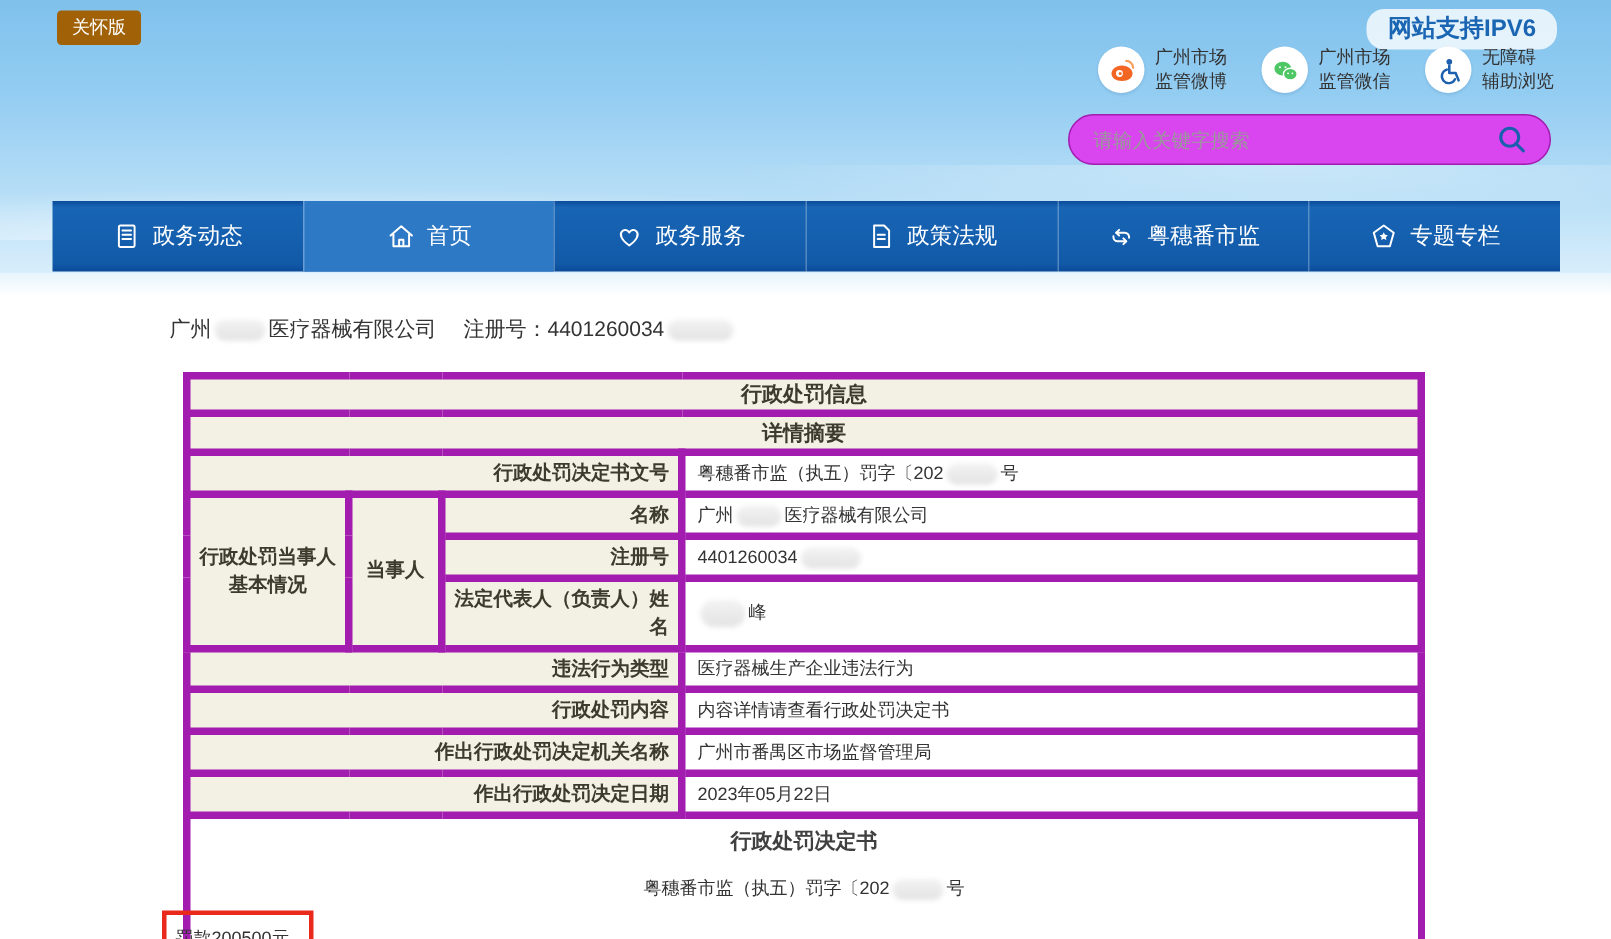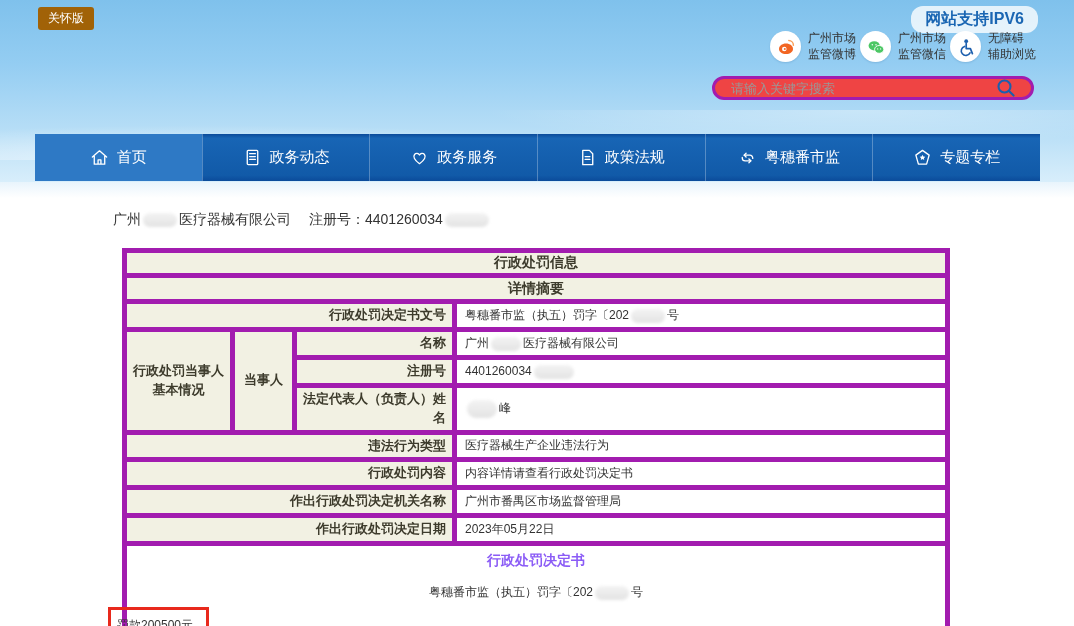--- a/index.html
+++ b/index.html
@@ -17,28 +17,28 @@
         background:linear-gradient(180deg,#e8f4fc,#ffffff);}
 
   .care-badge{position:absolute;left:38px;top:7px;background:#a16207;color:#fff;
         font-size:12px;padding:3px 10px;border-radius:3px;z-index:5;cursor:pointer;}
   .ipv6-badge{position:absolute;right:36px;top:6px;background:rgba(255,255,255,.78);
         color:#1a66b3;font-size:16px;font-weight:bold;padding:3px 14px;border-radius:12px;z-index:5;}
 
   .site-title{position:absolute;left:35px;top:44px;font-size:38px;font-weight:bold;
         color:#d9231f;letter-spacing:1px;white-space:nowrap;z-index:4;}
 
-  .quick-links{position:absolute;right:38px;top:31px;display:flex;gap:4px;z-index:5;}
+  .quick-links{position:absolute;right:38px;top:31px;display:flex;gap:23px;z-index:5;}
   .quick-link{display:flex;align-items:center;gap:7px;cursor:pointer;}
   .ql-circle{width:31px;height:31px;border-radius:50%;background:#fff;display:flex;
         align-items:center;justify-content:center;box-shadow:0 1px 2px rgba(0,60,120,.15);}
   .ql-label{font-size:12px;color:#333;line-height:1.3;}
 
-  .search-box{position:absolute;right:40px;top:76px;width:322px;height:24px;background:#ef4444;
-        border:3px solid #a21caf;border-radius:17px;display:flex;align-items:center;
+  .search-box{position:absolute;right:40px;top:76px;width:322px;height:34px;background:#d946ef;
+        border:1px solid #a21caf;border-radius:17px;display:flex;align-items:center;
         padding:0 14px;box-sizing:border-box;z-index:5;}
   .search-box input{flex:1;border:none;outline:none;font-size:13px;color:#333;background:transparent;
         font-family:inherit;}
   .search-box input::placeholder{color:#999;}
   .search-btn{width:22px;height:22px;display:flex;align-items:center;justify-content:center;cursor:pointer;}
 
   
   .nav{position:absolute;left:35px;top:134px;width:1005px;height:47px;display:flex;z-index:6;
        background:linear-gradient(180deg,#0b4b9a 0%,#1865b5 9%,#115aa8 88%,#0b4b9a 100%);}
   .nav-item{flex:1;display:flex;align-items:center;justify-content:center;gap:8px;color:#fff;
@@ -56,21 +56,21 @@
 
   table.penalty{position:absolute;left:122px;top:248px;width:823px;border-collapse:collapse;
         table-layout:fixed;z-index:3;}
   table.penalty td,table.penalty th{border:5px solid #a21caf;box-sizing:border-box;}
   .hdr{background:#f2f1e3;text-align:center;font-weight:bold;font-size:14px;color:#3d3b2c;}
   .lbl{background:#f2f1e3;text-align:right;font-weight:bold;font-size:13px;color:#3d3b2c;
         padding:2px 6px 2px 4px;line-height:1.45;}
   .lbl.center{text-align:center;padding:2px 4px;}
   .val{background:#fff;font-size:12px;color:#333;padding:2px 8px;text-align:left;font-weight:normal;}
   .decision-cell{background:#fff;vertical-align:top;position:relative;}
-  .decision-title{text-align:center;font-weight:bold;font-size:14px;color:#8b5cf6;margin-top:5px;}
+  .decision-title{text-align:center;font-weight:bold;font-size:14px;color:#404040;margin-top:5px;}
   .decision-docno{text-align:center;font-size:12px;color:#333;margin-top:14px;}
   .fine-text{position:absolute;left:-10px;top:71px;font-size:12px;color:#333;white-space:nowrap;}
   .fine-box{position:absolute;left:-19px;top:61px;width:95px;height:31px;
         border:3px solid #e8291c;pointer-events:none;}
 </style>
 </head>
 <body>
 
 <div class="page">
 
@@ -132,32 +132,32 @@
     <input type="text" placeholder="请输入关键字搜索" style="">
     <span class="search-btn">
       <svg width="22" height="22" viewBox="0 0 22 22">
         <circle cx="9.5" cy="9.5" r="6" stroke="#1a5fae" stroke-width="2.1" fill="none"></circle>
         <line x1="14" y1="14" x2="18.6" y2="18.6" stroke="#1a5fae" stroke-width="2.1" stroke-linecap="round"></line>
       </svg>
     </span>
   </div>
 
   <div class="nav">
-    <div class="nav-item active">
-      <svg class="nav-icon" viewBox="0 0 20 20" fill="none" stroke="#fff" stroke-width="1.4">
-        <path d="M2.5 9.5 10 3l7.5 6.5M4.5 8.5V17h11V8.5M8.5 17v-4.5h3V17" stroke-linejoin="round" stroke-linecap="round"></path>
-      </svg>
-      <span>首页</span>
-    </div>
     <div class="nav-item">
       <svg class="nav-icon" viewBox="0 0 20 20" fill="none" stroke="#fff" stroke-width="1.4">
         <rect x="4.5" y="2.5" width="11" height="15" rx="1"></rect>
         <path d="M7 6h6M7 9h6M7 12h6" stroke-linecap="round"></path>
       </svg>
       <span>政务动态</span>
+    </div>
+    <div class="nav-item active">
+      <svg class="nav-icon" viewBox="0 0 20 20" fill="none" stroke="#fff" stroke-width="1.4">
+        <path d="M2.5 9.5 10 3l7.5 6.5M4.5 8.5V17h11V8.5M8.5 17v-4.5h3V17" stroke-linejoin="round" stroke-linecap="round"></path>
+      </svg>
+      <span>首页</span>
     </div>
     <div class="nav-item">
       <svg class="nav-icon" viewBox="0 0 20 20" fill="none" stroke="#fff" stroke-width="1.4">
         <path d="M10 16.5C4.5 12.5 3 9 4.8 6.8 6.3 5 8.8 5.4 10 7.4c1.2-2 3.7-2.4 5.2-.6C17 9 15.5 12.5 10 16.5z" stroke-linejoin="round"></path>
       </svg>
       <span>政务服务</span>
     </div>
     <div class="nav-item">
       <svg class="nav-icon" viewBox="0 0 20 20" fill="none" stroke="#fff" stroke-width="1.4">
         <path d="M5 2.5h7l3.5 3.5v11.5H5z" stroke-linejoin="round"></path>

